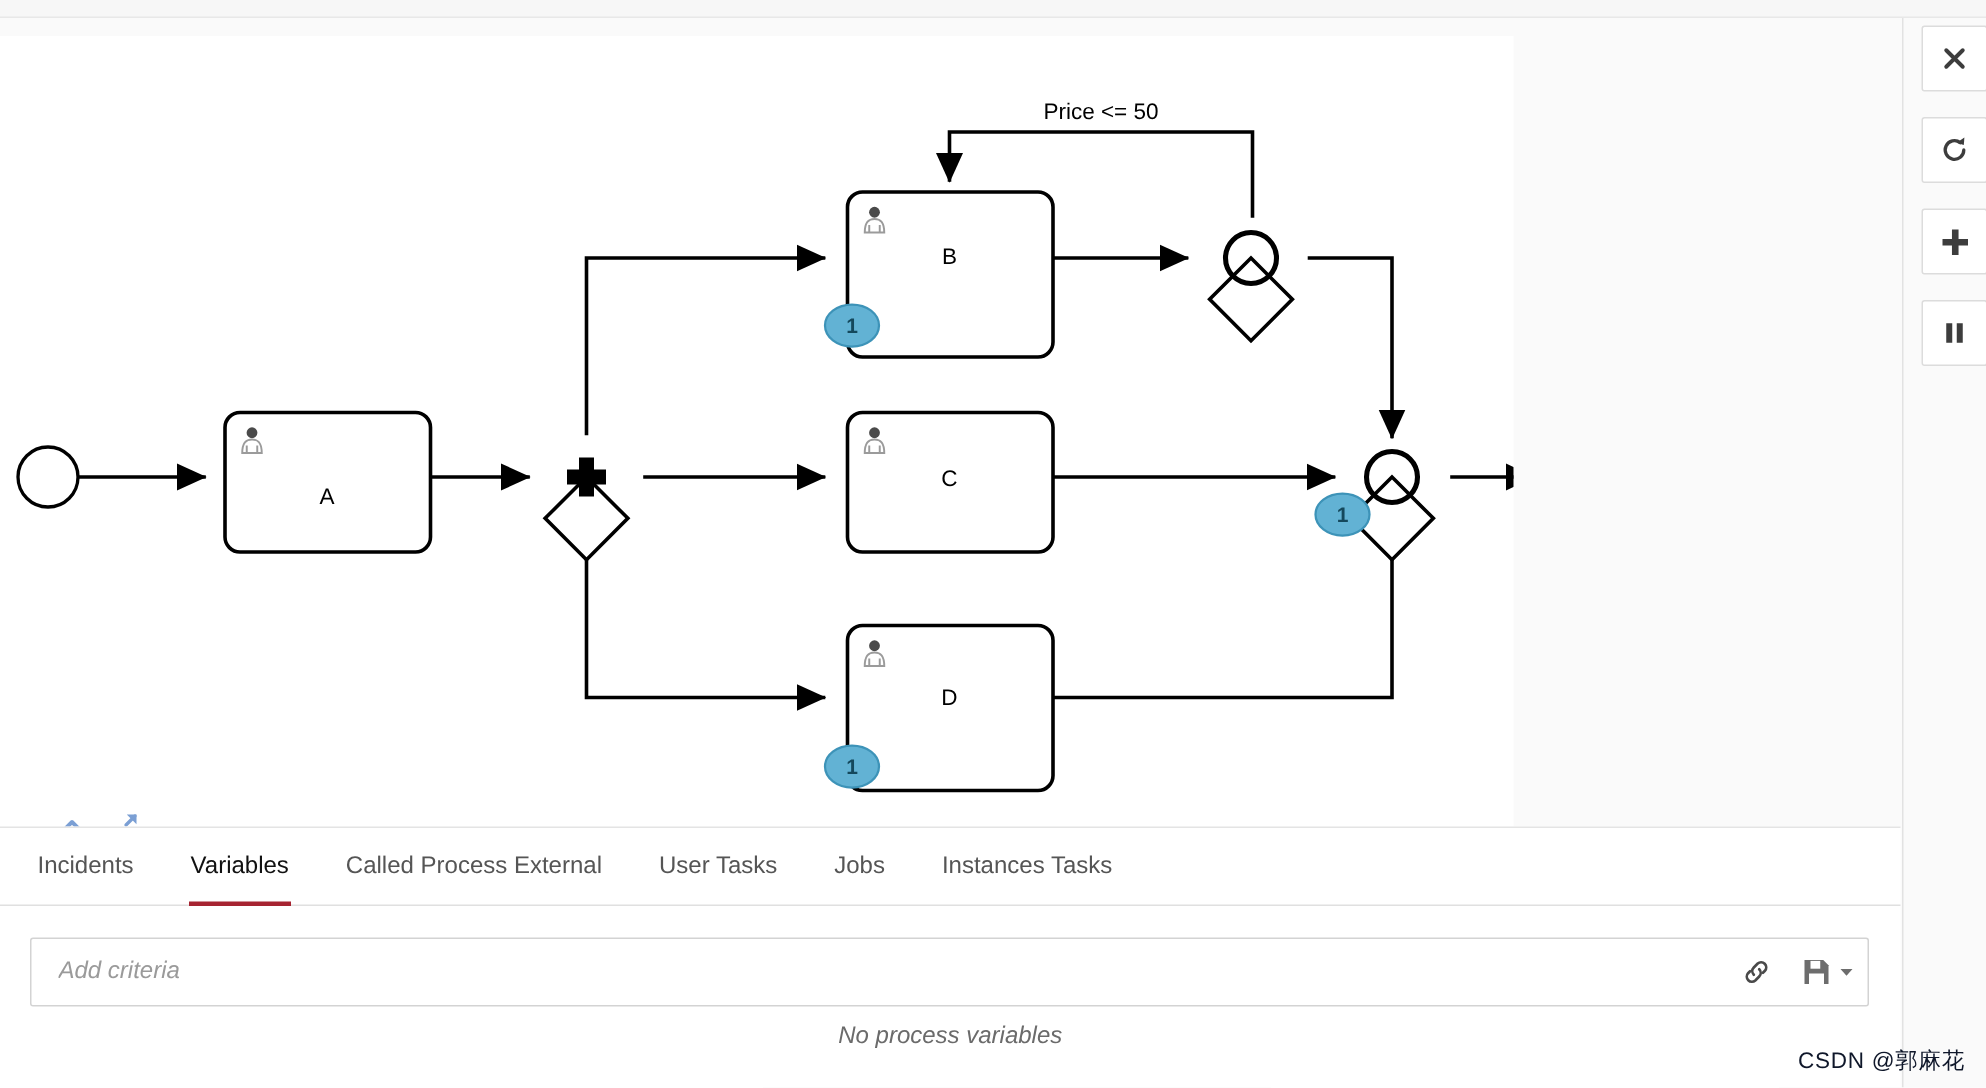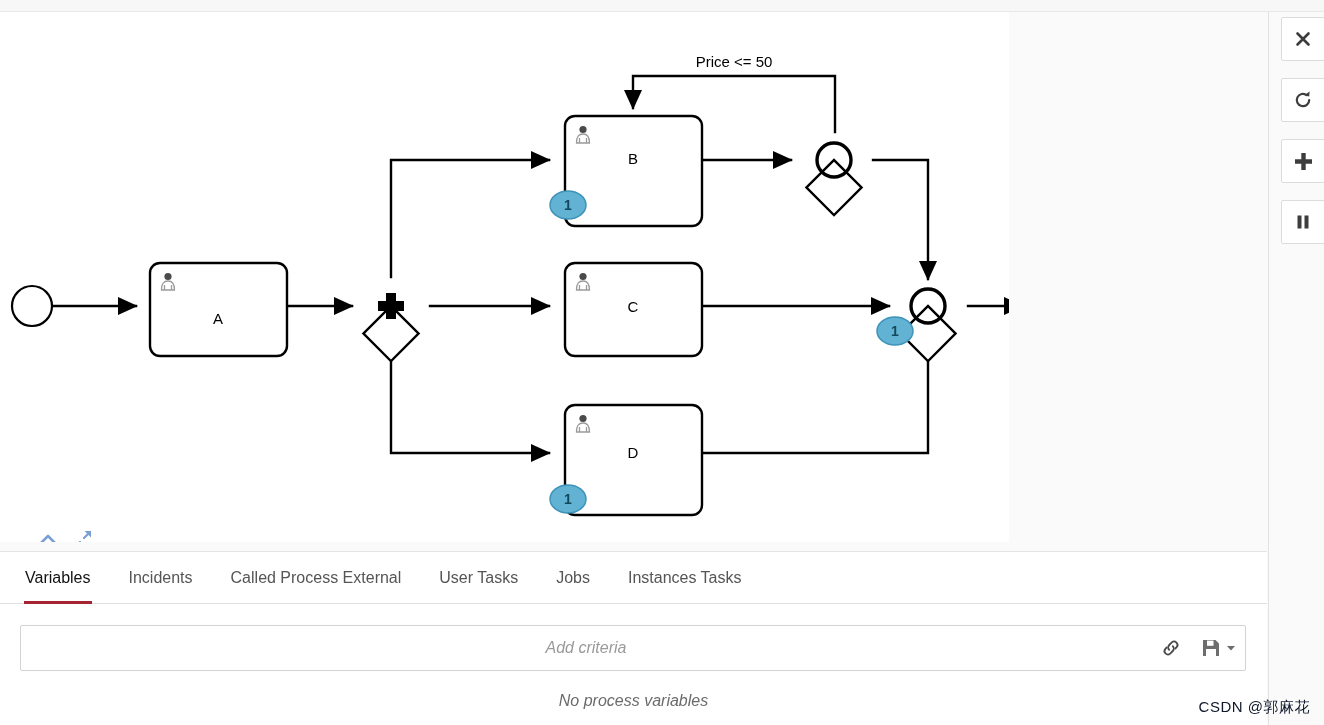--- a/index.html
+++ b/index.html
@@ -12,21 +12,21 @@
   #app { position: relative; width: 1324px; height: 725px; background: #fafafa; }
 
   
   .top-strip {
     position: absolute; left: 0; top: 0; width: 1324px; height: 12px;
     background: #f7f7f7; border-bottom: 1px solid #e8e8e8;
   }
 
   
   .canvas-pane {
-    position: absolute; left: 0; top: 12px; width: 1009px; height: 530px;
+    position: absolute; left: 0; top: 24px; width: 1009px; height: 530px;
     background: #ffffff; overflow: hidden; text-align: center;
   }
   .diagram-svg { position: absolute; left: 0; top: 0; }
 
   
   .right-rail {
     position: absolute; left: 1268px; top: 12px; width: 56px; height: 713px;
     background: #fafafa; border-left: 1px solid #e2e2e2;
   }
   .rail-btn {
@@ -79,30 +79,30 @@
     background: #ffffff;
   }
   .criteria-box {
     position: absolute; left: 20px; top: 21px; width: 1226px; height: 46px;
     border: 1px solid #d3d3d3; border-radius: 2px; background: #fff;
     display: flex; align-items: center;
   }
   .criteria-input {
     flex: 1; border: none; outline: none; height: 44px;
     padding: 0 18px; font-size: 16px; font-style: italic;
-    color: #3b82f6; font-family: "Liberation Sans", sans-serif; background: transparent; text-align: center;
+    color: #3b82f6; font-family: "Liberation Sans", sans-serif; background: transparent;
   }
   .criteria-input::placeholder { color: #9a9a9a; font-style: italic; }
   .criteria-action {
     width: 40px; height: 44px; display: flex; align-items: center;
     justify-content: center; cursor: pointer;
   }
   .criteria-action.save { width: 54px; }
   .empty-msg {
-    position: absolute; left: 0; top: 88px; width: 1267px;
+    position: absolute; left: 0; top: 78px; width: 1267px;
     text-align: center; font-size: 16px; font-style: italic; color: #6b6b6b;
   }
 
   
   .watermark {
     position: absolute; right: 14px; bottom: 8px;
     font-size: 15px; color: #0f172a; letter-spacing: .5px;
     user-select: none; white-space: nowrap;
   }
 
@@ -290,25 +290,25 @@
     </div>
     <div class="rail-btn" style="top:188px">
       <svg width="18" height="18" viewBox="0 0 18 18">
         <rect x="3.5" y="2.5" width="4" height="13" fill="#3d3d3d"></rect>
         <rect x="10.5" y="2.5" width="4" height="13" fill="#3d3d3d"></rect>
       </svg>
     </div>
   </div>
 
   <div class="tabbar">
+    <div class="tab">
+      <span>Incidents</span>
+    </div>
     <div class="tab active">
       <span>Variables</span>
-    </div>
-    <div class="tab">
-      <span>Incidents</span>
     </div>
     <div class="tab">
       <span>Called Process External</span>
     </div>
     <div class="tab">
       <span>User Tasks</span>
     </div>
     <div class="tab">
       <span>Jobs</span>
     </div>

